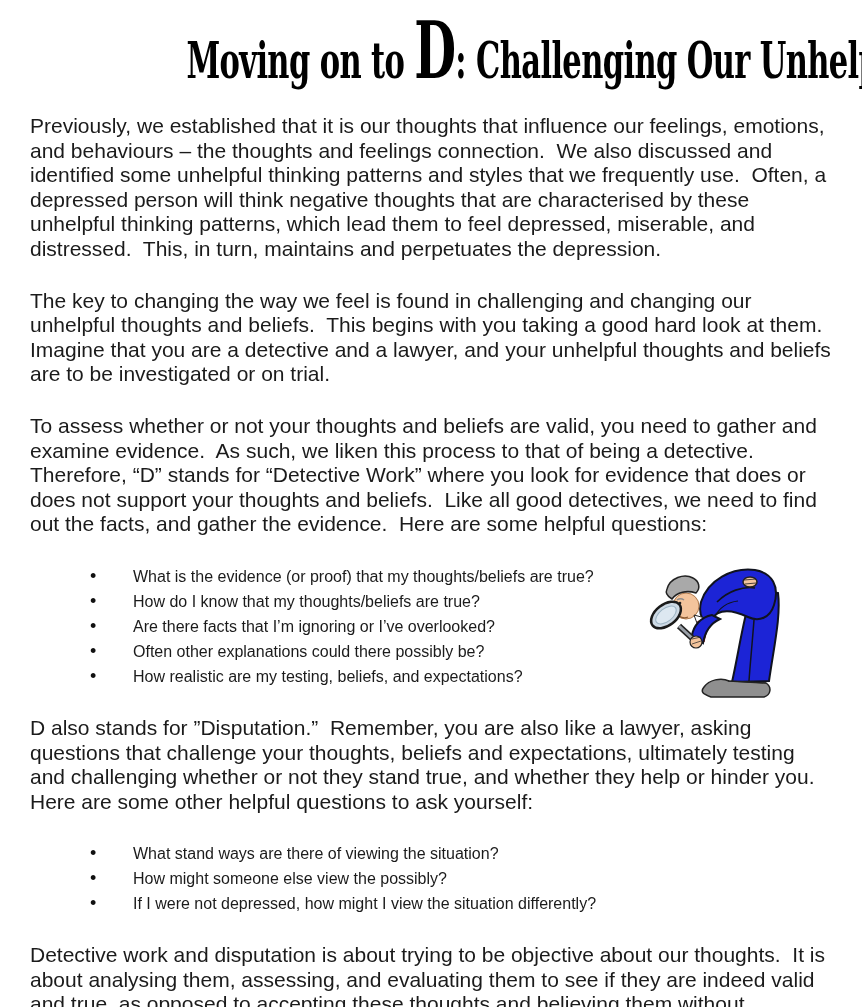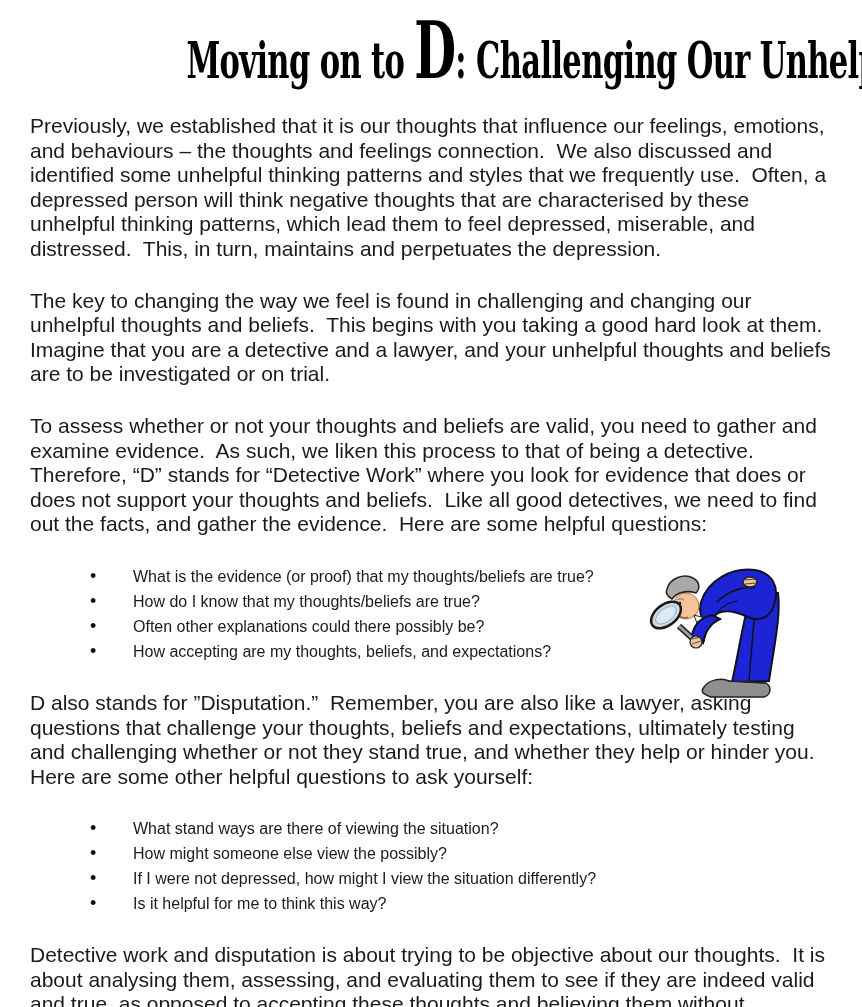--- a/index.html
+++ b/index.html
@@ -68,22 +68,23 @@
   <p class="body-par">Previously, we established that it is our thoughts that influence our feelings, emotions, and behaviours – the thoughts and feelings connection.  We also discussed and identified some unhelpful thinking patterns and styles that we frequently use.  Often, a depressed person will think negative thoughts that are characterised by these unhelpful thinking patterns, which lead them to feel depressed, miserable, and distressed.  This, in turn, maintains and perpetuates the depression.</p>
 
   <p class="body-par">The key to changing the way we feel is found in challenging and changing our unhelpful thoughts and beliefs.  This begins with you taking a good hard look at them.  Imagine that you are a detective and a lawyer, and your unhelpful thoughts and beliefs are to be investigated or on trial.</p>
 
   <p class="body-par">To assess whether or not your thoughts and beliefs are valid, you need to gather and examine evidence.  As such, we liken this process to that of being a detective.  Therefore, “D” stands for “Detective Work” where you look for evidence that does or does not support your thoughts and beliefs.  Like all good detectives, we need to find out the facts, and gather the evidence.  Here are some helpful questions:</p>
 
   <section class="qlist">
     <ul>
       <li>What is the evidence (or proof) that my thoughts/beliefs are true?</li>
       <li>How do I know that my thoughts/beliefs are true?</li>
+      <li>Are there facts that I’m ignoring or I’ve overlooked?</li>
       <li>Often other explanations could there possibly be?</li>
-      <li>How accepting are my thoughts, beliefs, and expectations?</li>
+      <li>How realistic are my testing, beliefs, and expectations?</li>
     </ul>
 
     <figure class="detective">
       <svg viewBox="0 0 160 150" width="160" height="150">
 
         <g>
           <path fill="#1c24d6" stroke="#10131f" stroke-width="2" d="M124,54 C136,40 149,31 156,33 C159,56 152,86 147,121 L110,122 C115,100 119,74 124,54 Z"></path>
           <path d="M132,60 C130,86 128,106 127,121" fill="none" stroke="#10131f" stroke-width="1.5"></path>
         </g>
 
@@ -133,19 +134,18 @@
     </figure>
   </section>
 
   <p class="body-par">D also stands for ”Disputation.”  Remember, you are also like a lawyer, asking questions that challenge your thoughts, beliefs and expectations, ultimately testing and challenging whether or not they stand true, and whether they help or hinder you.  Here are some other helpful questions to ask yourself:</p>
 
   <section class="qlist">
     <ul>
       <li>What stand ways are there of viewing the situation?</li>
       <li>How might someone else view the possibly?</li>
       <li>If I were not depressed, how might I view the situation differently?</li>
-      <li>Is it helpful for me to think this way?</li>
     </ul>
   </section>
 
   <p class="body-par">Detective work and disputation is about trying to be objective about our thoughts.  It is about analysing them, assessing, and evaluating them to see if they are indeed valid and true, as opposed to accepting these thoughts and believing them without question.</p>
 
 </main>
 
 </body></html>

